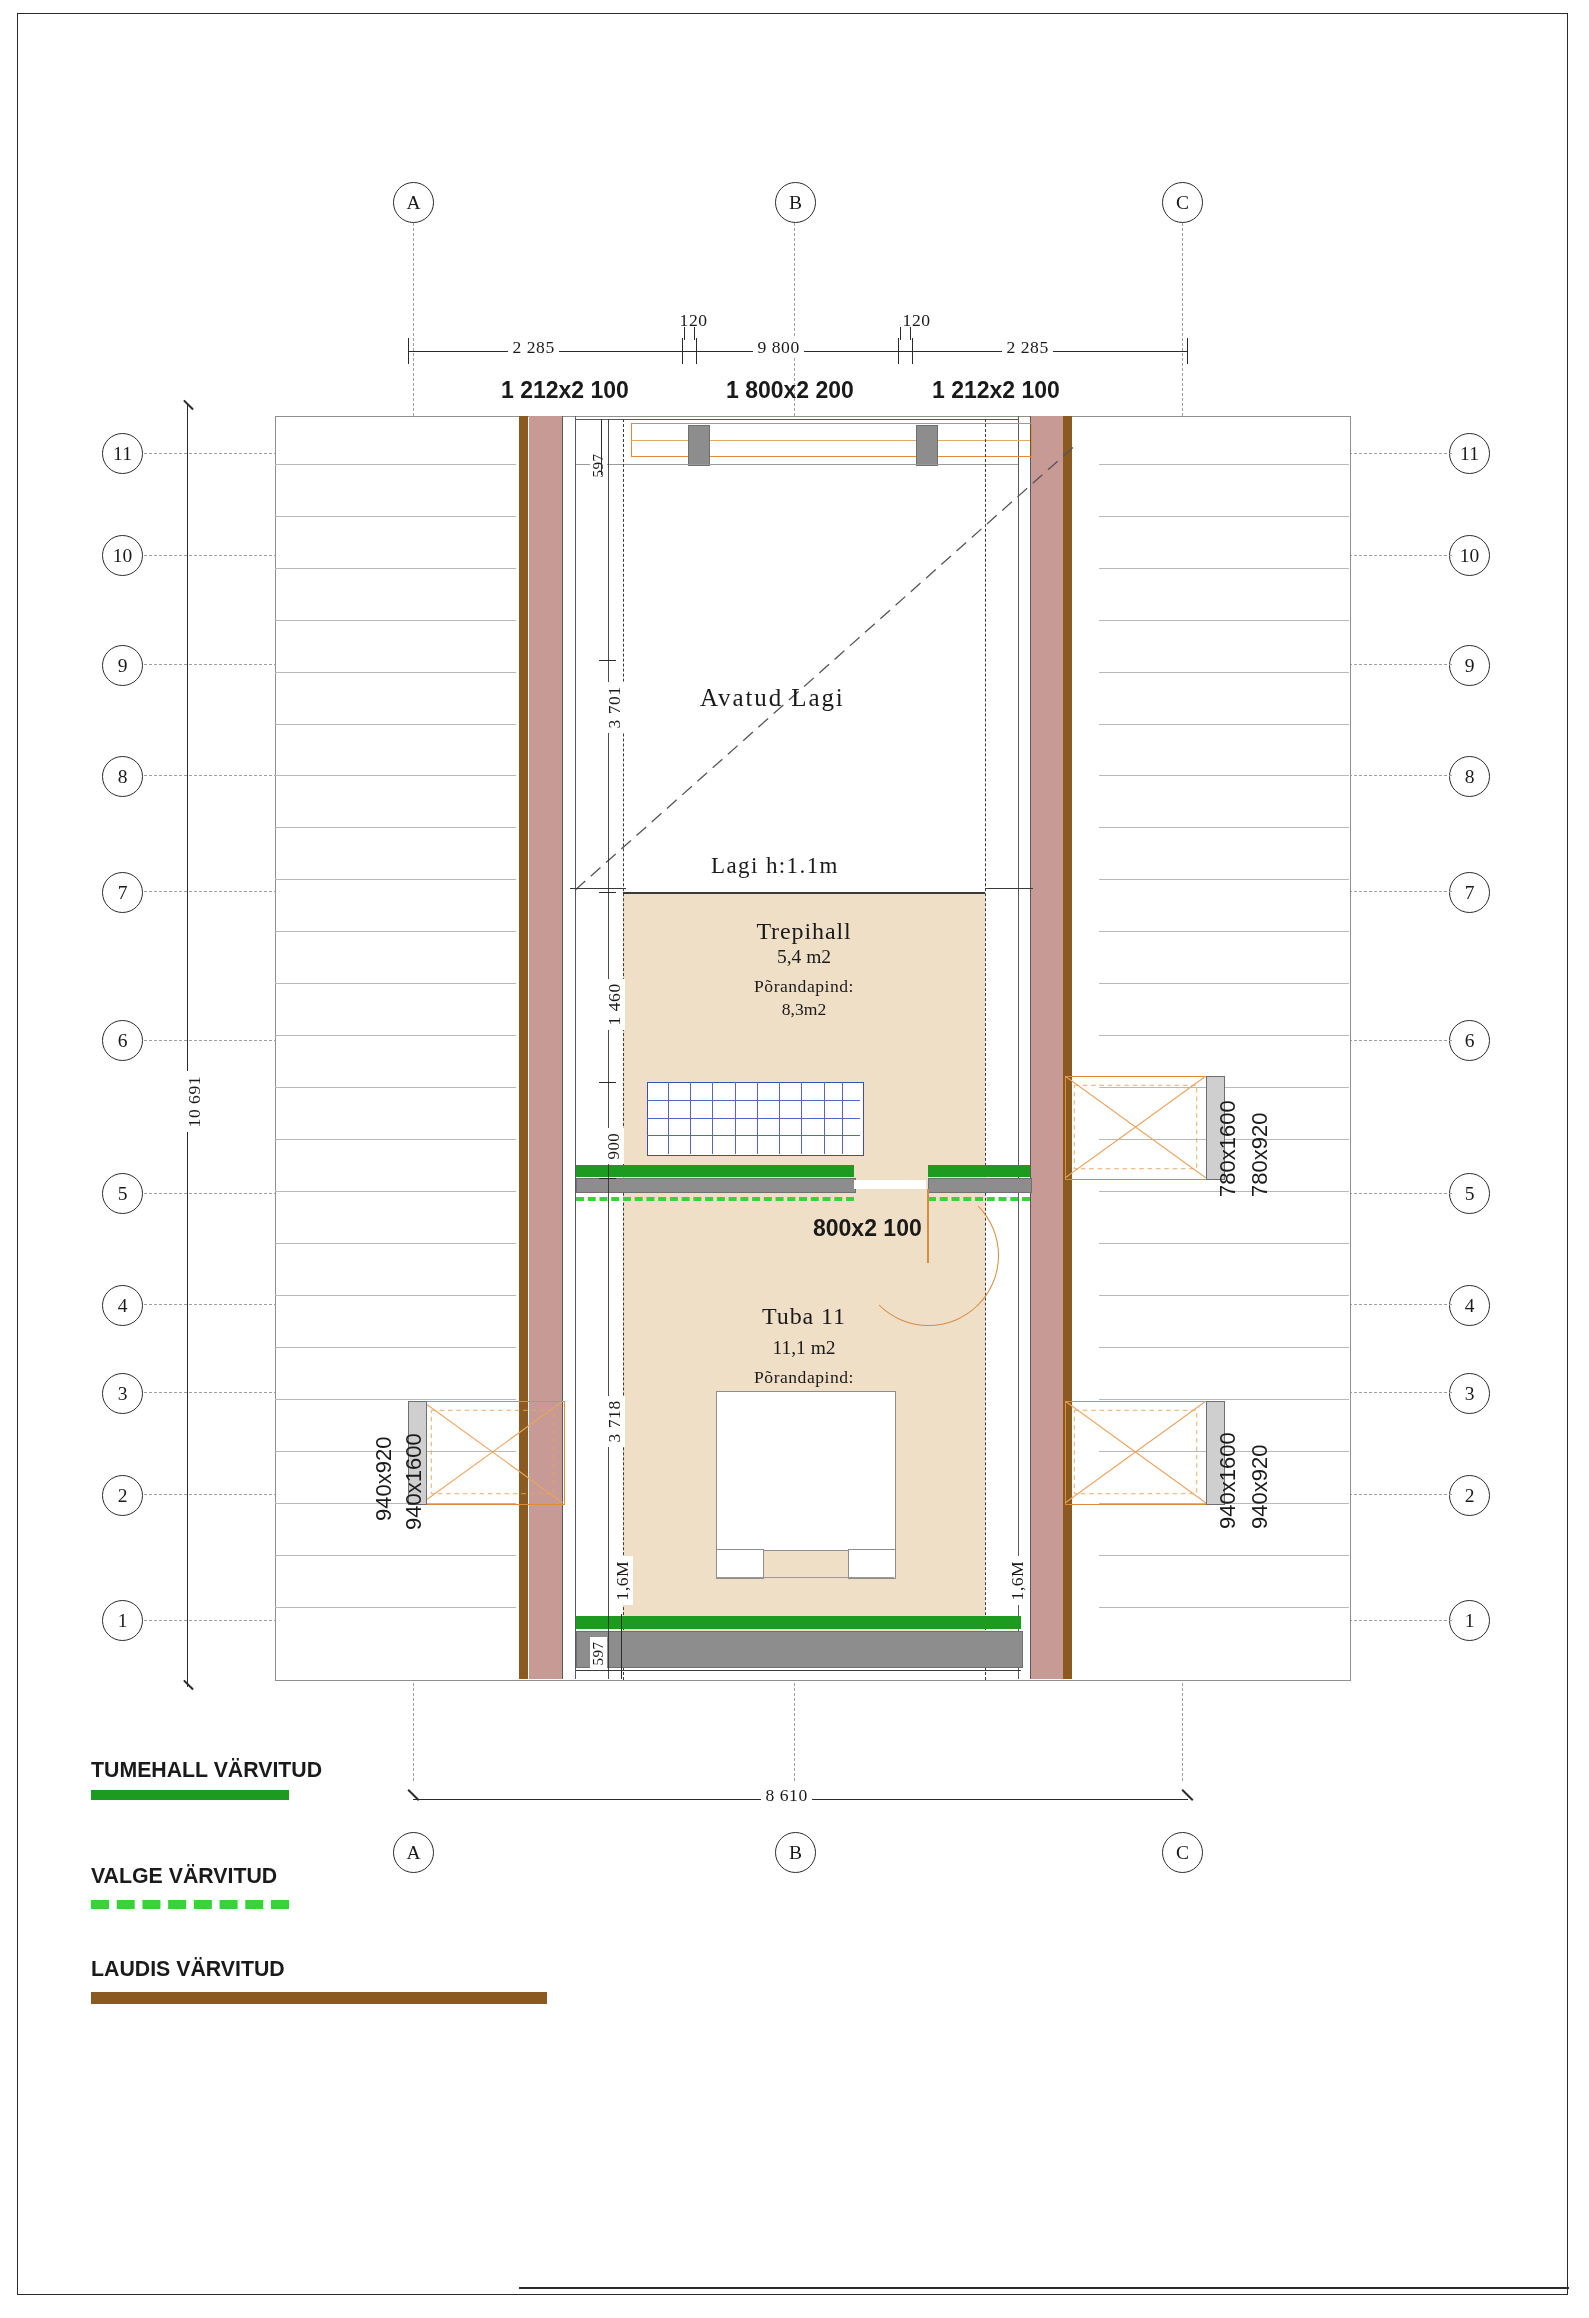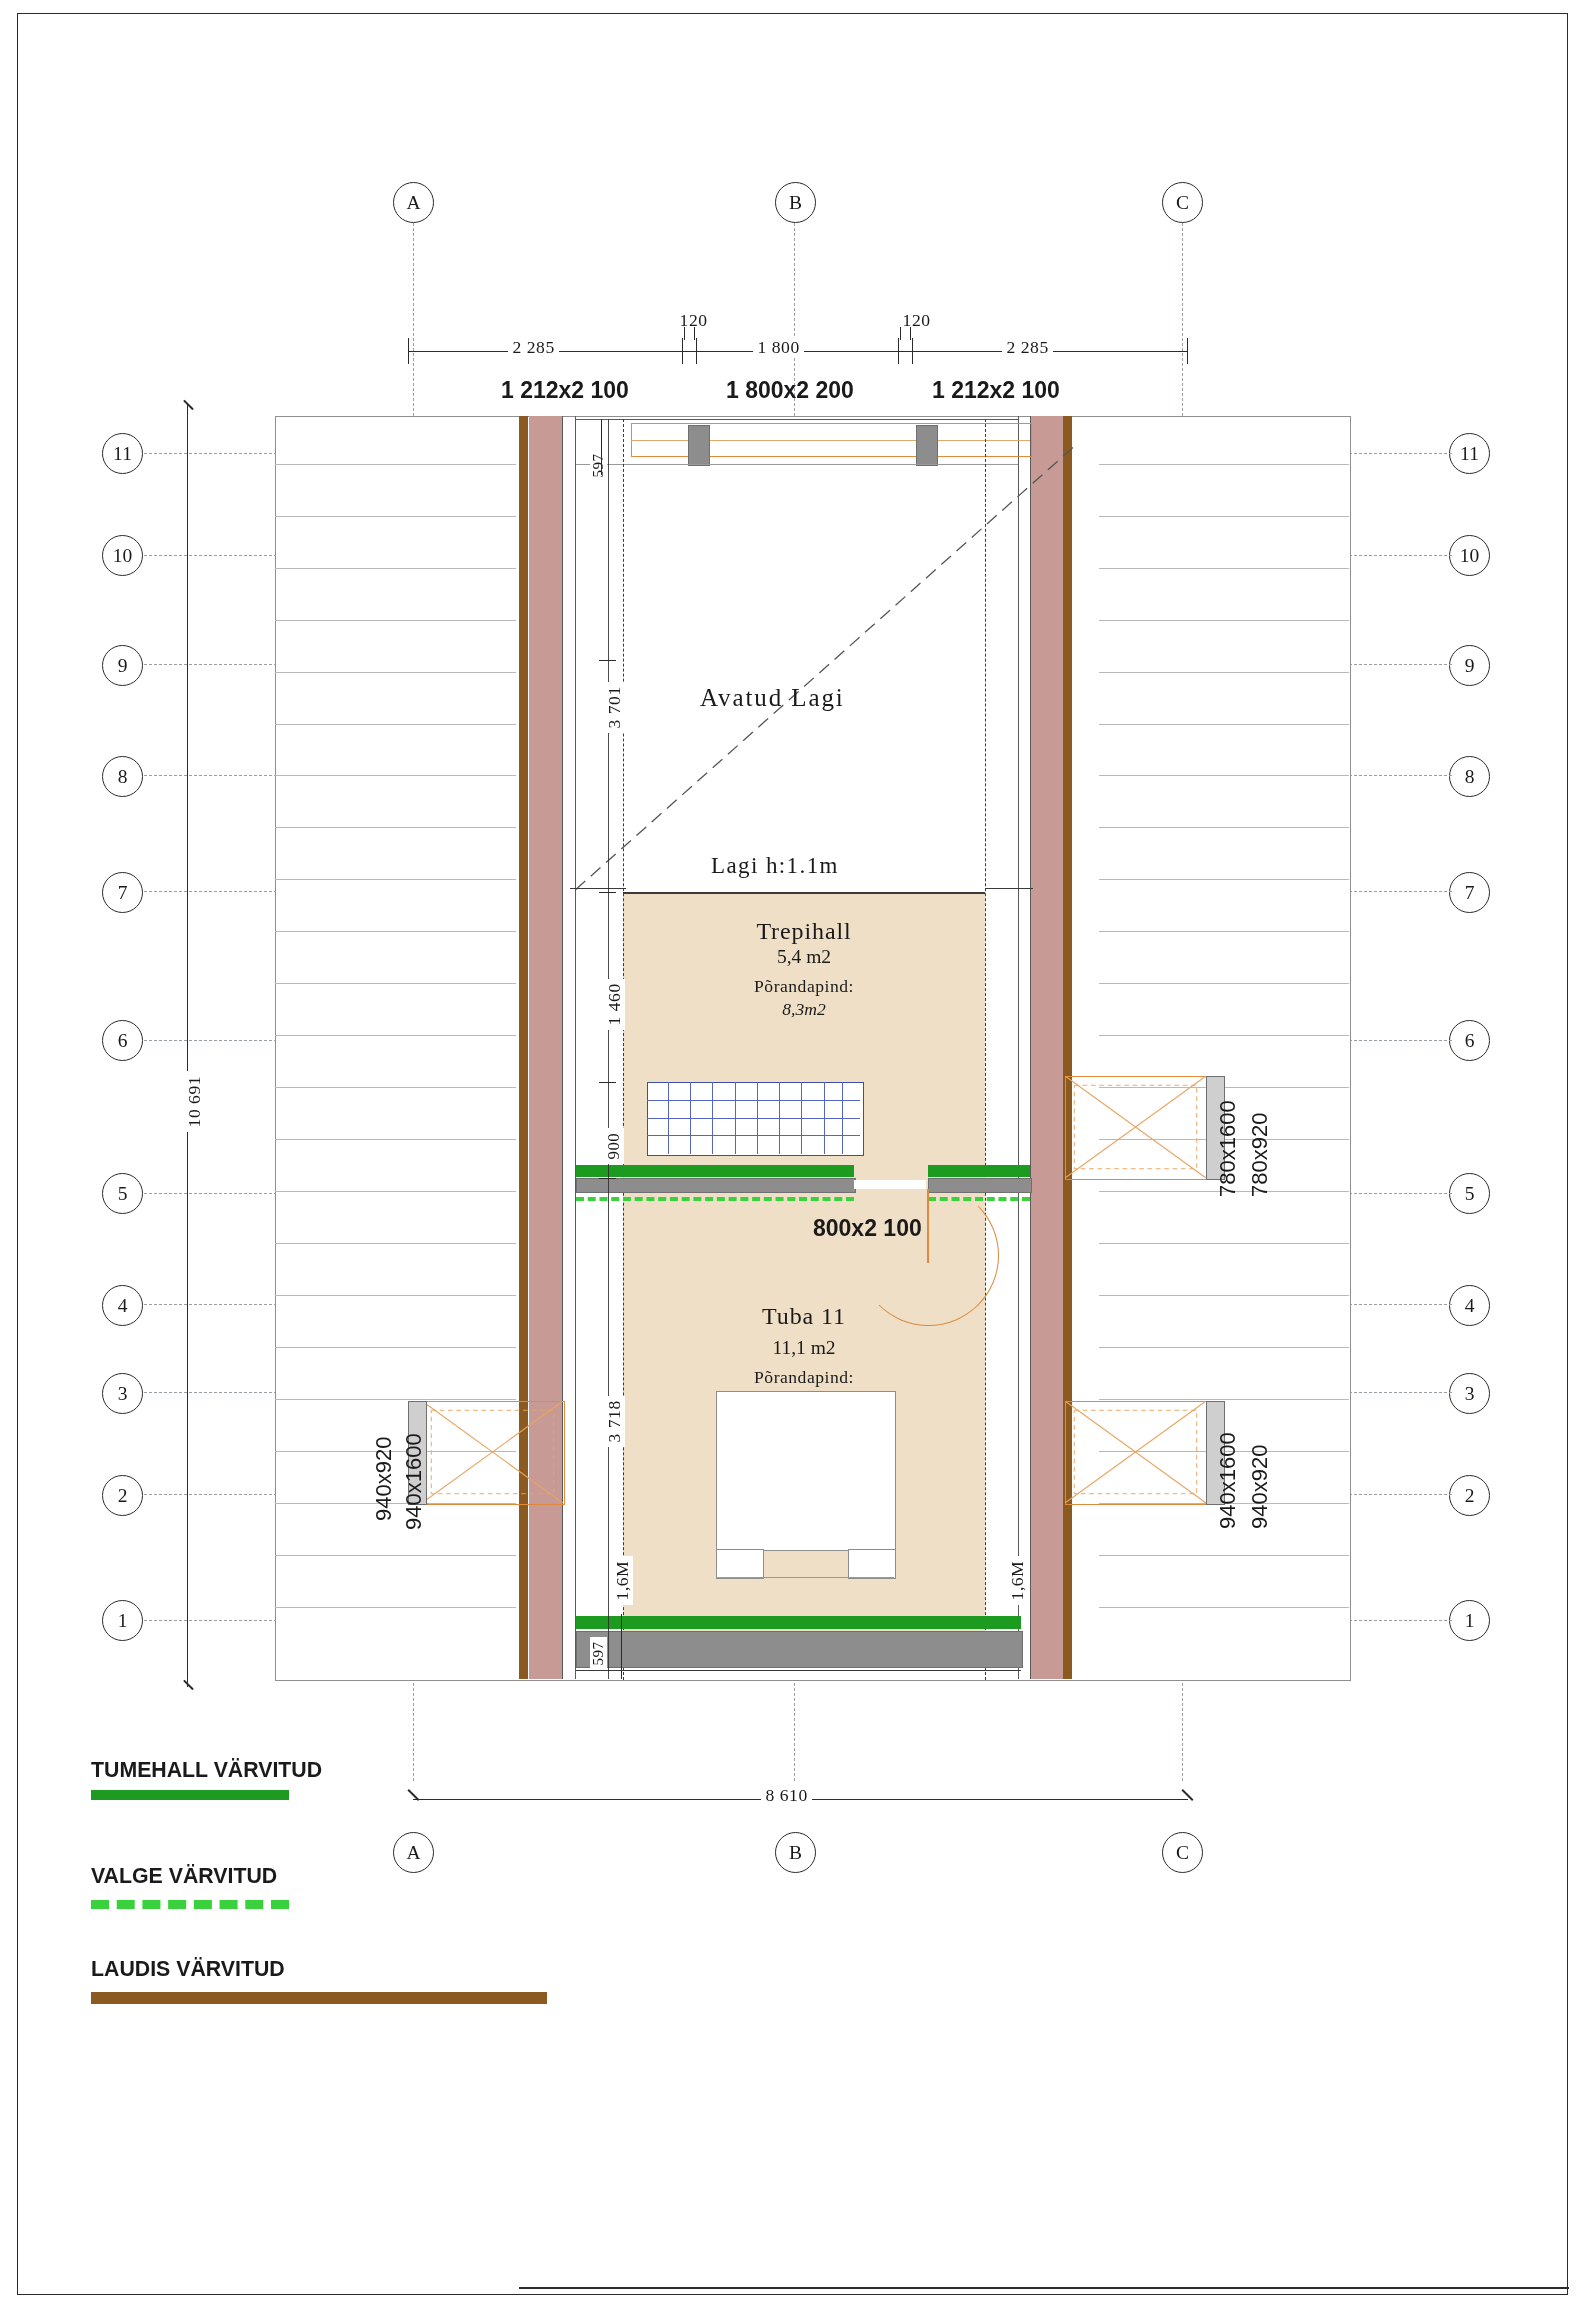--- a/index.html
+++ b/index.html
@@ -98,21 +98,21 @@
     <div class="dimline" style="left:408px;top:351px;width:779px;"></div>
     <div class="dimtick" style="left:408px;top:338px;height:26px;"></div>
     <div class="dimtick" style="left:682px;top:338px;height:26px;"></div>
     <div class="dimtick" style="left:696px;top:338px;height:26px;"></div>
     <div class="dimtick" style="left:898px;top:338px;height:26px;"></div>
     <div class="dimtick" style="left:912px;top:338px;height:26px;"></div>
     <div class="dimtick" style="left:1187px;top:338px;height:26px;"></div>
 
     <div class="dimtxt" style="left:508px;top:337px;">2 285</div>
     <div class="dimtxt" style="left:675px;top:310px;">120</div>
-    <div class="dimtxt" style="left:753px;top:337px;">1 800</div>
+    <div class="dimtxt" style="left:753px;top:337px;">9 800</div>
     <div class="dimtxt" style="left:898px;top:310px;">120</div>
     <div class="dimtxt" style="left:1002px;top:337px;">2 285</div>
 
     <div class="dimtick" style="left:684px;top:327px;height:13px;"></div>
     <div class="dimtick" style="left:694px;top:327px;height:13px;"></div>
     <div class="dimtick" style="left:900px;top:327px;height:13px;"></div>
     <div class="dimtick" style="left:910px;top:327px;height:13px;"></div>
 
     <div class="topdim-label" style="left:501px;top:377px;">1 212x2 100</div>
     <div class="topdim-label" style="left:726px;top:377px;">1 800x2 200</div>
@@ -287,21 +287,21 @@
 
     <div class="txt" style="left:711px;top:853px;font-size:23px;font-family:'Liberation Serif',serif;letter-spacing:1.4px;">Lagi h:1.1m</div>
     <div class="thinline" style="left:623px;top:892px;width:362px;height:1.5px;background:#3a3a3a;"></div>
     <div class="abs" style="left:570px;top:888px;width:56px;height:1.1px;background:#3a3a3a;"></div>
     <div class="abs" style="left:985px;top:888px;width:48px;height:1.1px;background:#3a3a3a;"></div>
 
     <div class="label-room" style="left:665px;top:918px;width:278px;">
       <div class="nm">Trepihall</div>
       <div class="ar" style="margin-top:1px;">5,4 m2</div>
       <div class="pp" style="margin-top:8.3px;letter-spacing:0.5px;">Põrandapind:</div>
-      <div class="pp" style="margin-top:1.9px;font-style:italic;">8,3m2</div>
+      <div class="pp" style="margin-top:1.9px;">8,3m2</div>
     </div>
 
     <div class="stair" style="left:647px;top:1082px;width:215px;height:72px;"></div>
     <div class="stair-step" style="left:647px;top:1100px;width:213px;border-top-color:#5566c0;"></div>
     <div class="stair-step" style="left:647px;top:1118px;width:213px;border-top-color:#5566c0;"></div>
     <div class="stair-step" style="left:647px;top:1135px;width:213px;border-top-color:#5566c0;"></div>
     <div class="stair-arrow" style="left:668px;top:1082px;height:72px;border-left-color:#5566c0;"></div>
     <div class="stair-arrow" style="left:690px;top:1082px;height:72px;border-left-color:#5566c0;"></div>
     <div class="stair-arrow" style="left:712px;top:1082px;height:72px;border-left-color:#5566c0;"></div>
     <div class="stair-arrow" style="left:735px;top:1082px;height:72px;border-left-color:#5566c0;"></div>

